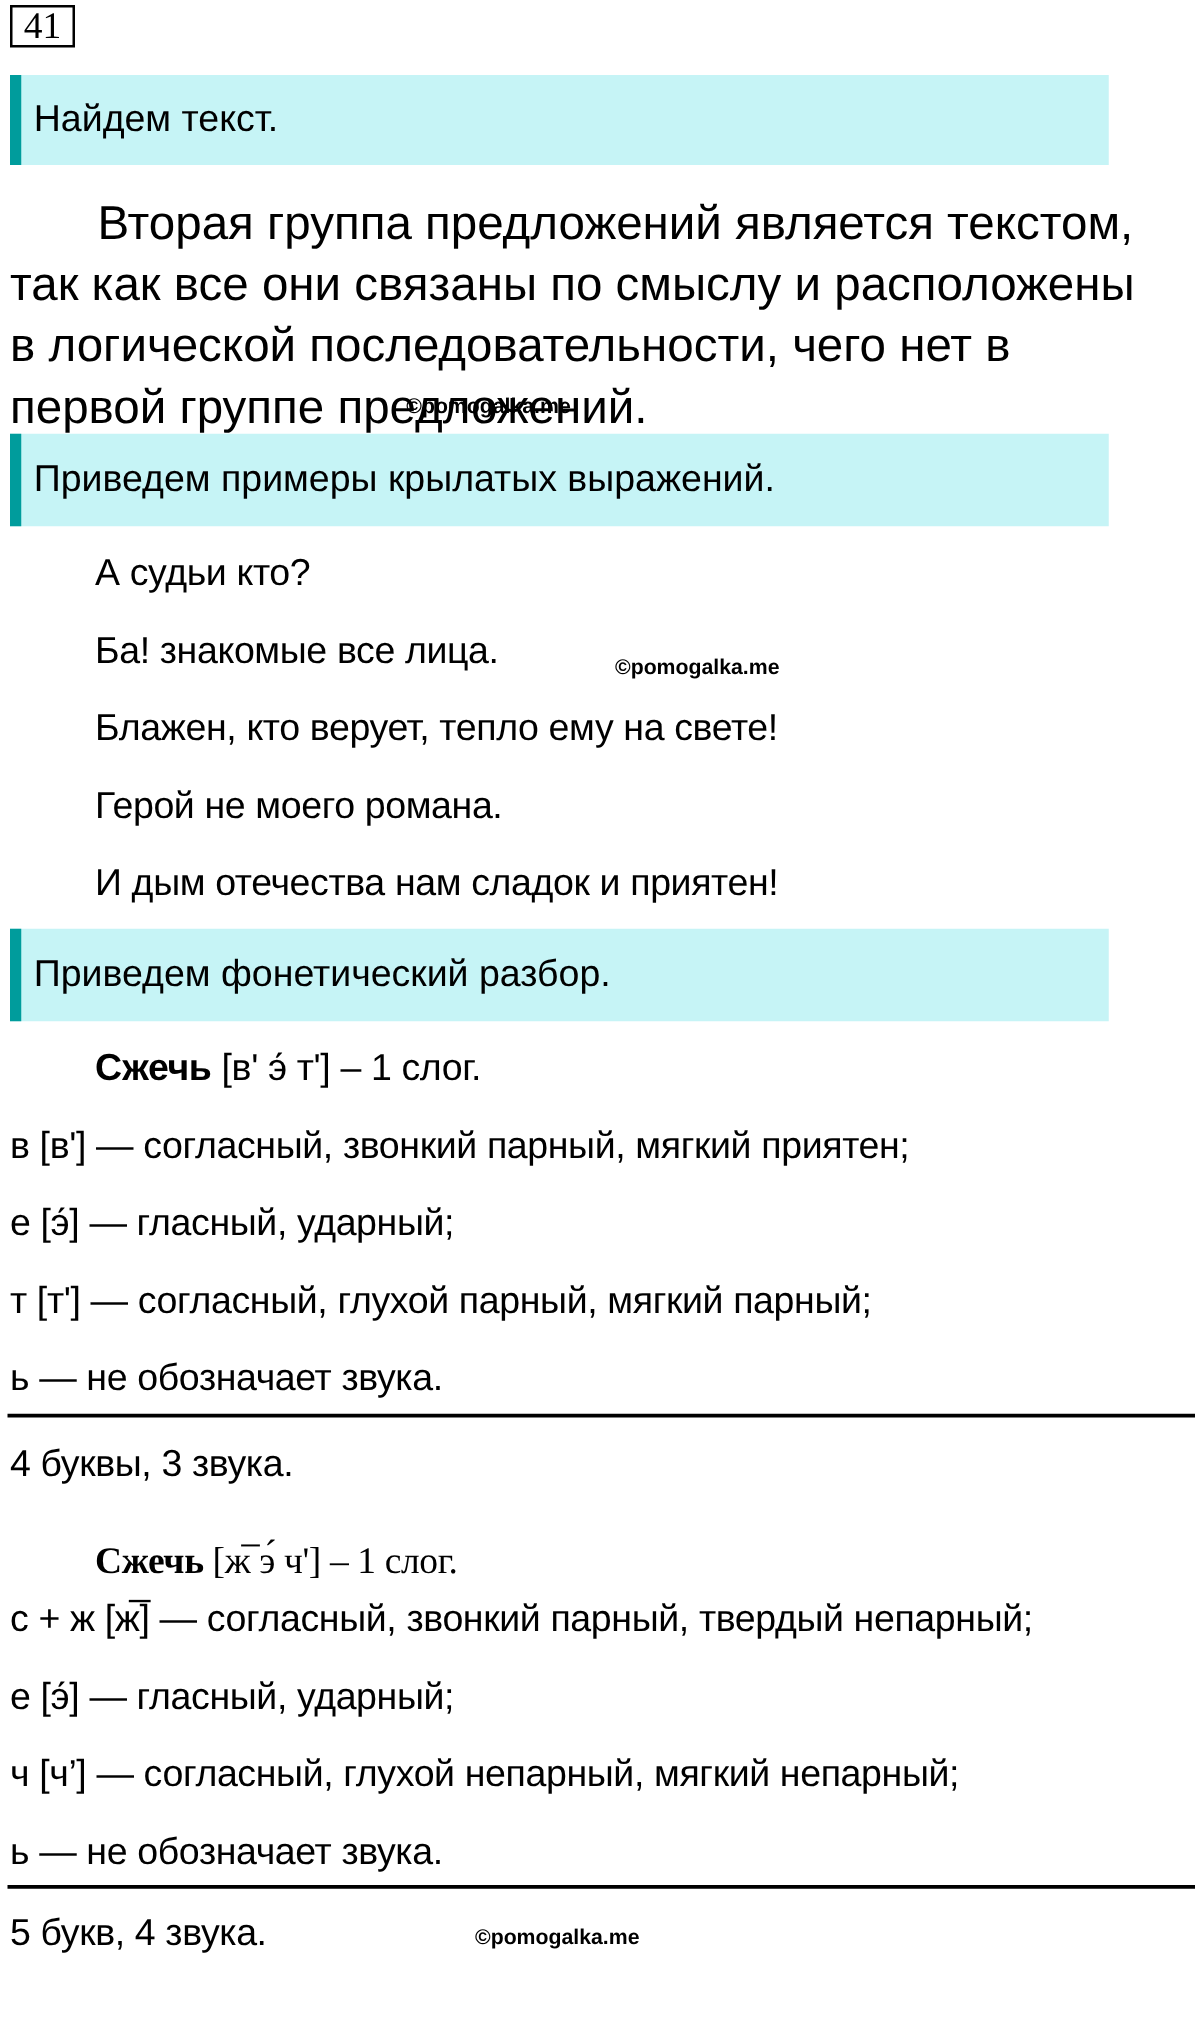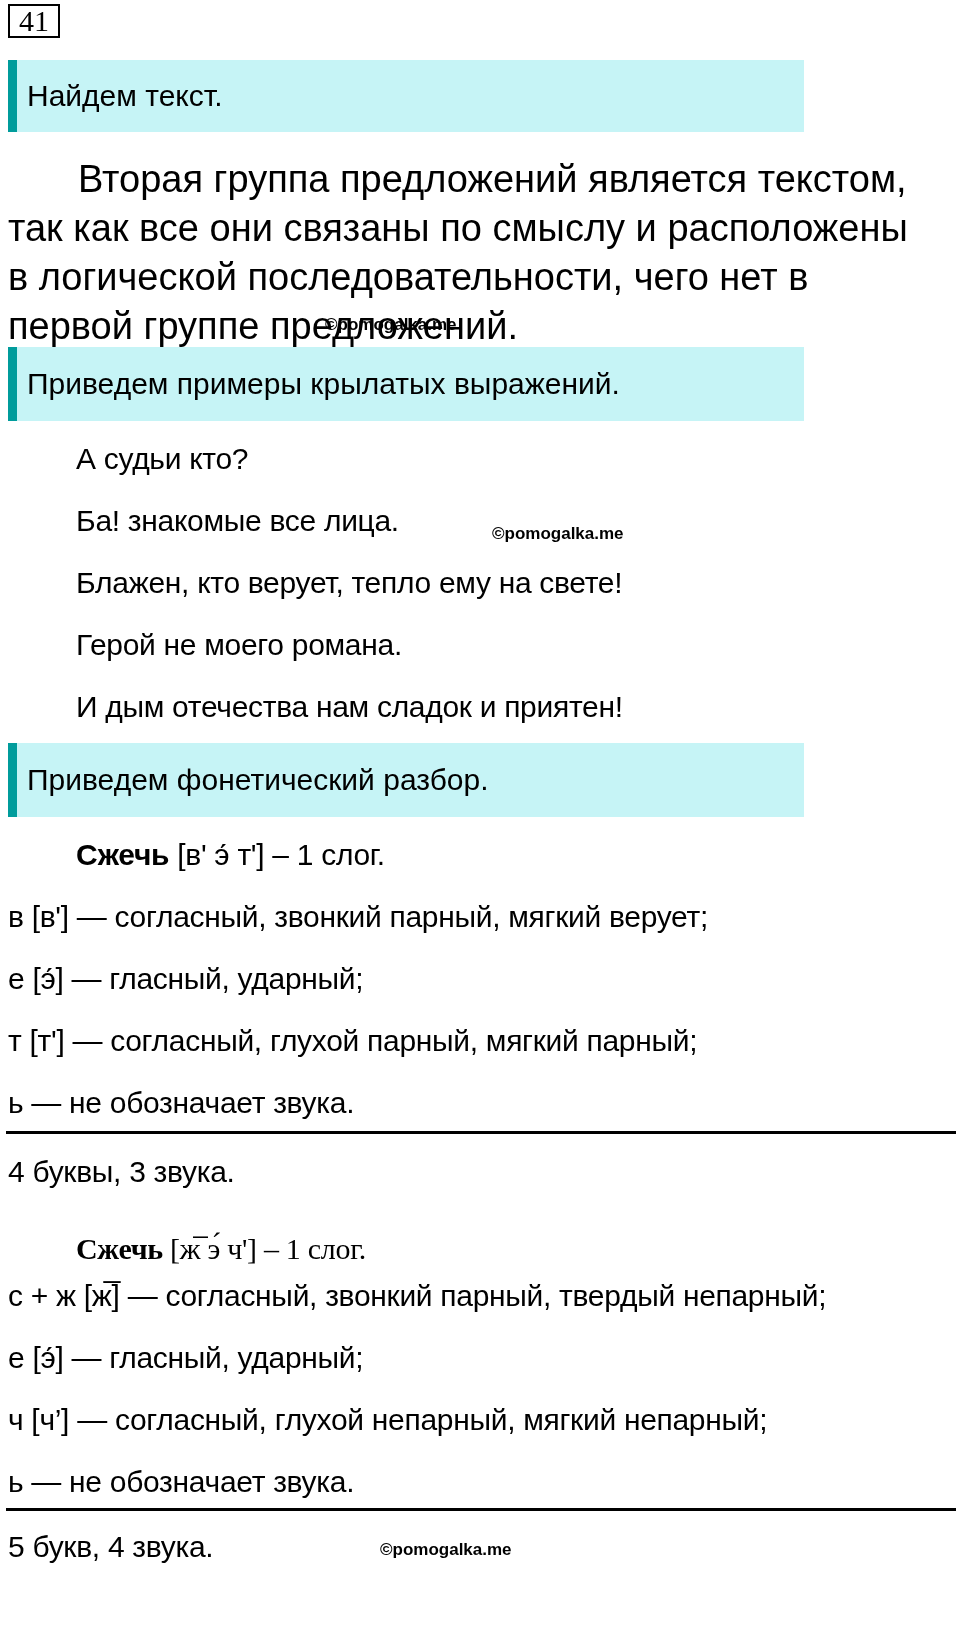--- a/index.html
+++ b/index.html
@@ -8,21 +8,21 @@
     font-family: "Liberation Sans", "DejaVu Sans", sans-serif;
     color: #000;
   }
   .num-box {
     position: absolute; left: 8px; top: 4px; width: 52px; height: 34px;
     border: 2px solid #000; box-sizing: border-box;
     font-family: "Liberation Serif", "DejaVu Serif", serif; font-weight: normal;
     font-size: 30px; line-height: 30px; text-align: center;
   }
   .band {
-    position: absolute; left: 8px; width: 796px; background: #c6f4f6;
+    position: absolute; left: 8px; width: 879px; background: #c6f4f6;
     border-left: 9px solid #009c9c; box-sizing: border-box;
     font-size: 30px; padding-left: 10px;
   }
   .txt { position: absolute; font-size: 30px; white-space: nowrap; letter-spacing: -0.3px; }
   .wm { position: absolute; font-size: 17px; font-weight: bold; white-space: nowrap; margin-left: 40px; }
   .rule { position: absolute; left: 6px; width: 950px; height: 3px; background: #000; }
   b { font-weight: bold; }
   .para { position: absolute; left: 8px; top: 155px; width: 930px; font-size: 38px; line-height: 49px; text-indent: 70px; }
 </style>
 </head>
@@ -40,21 +40,21 @@
 <div class="wm" style="left:452px;top:524px;">©pomogalka.me</div>
 <div class="txt" style="left:76px;top:566px;">Блажен, кто верует, тепло ему на свете!</div>
 <div class="txt" style="left:76px;top:628px;">Герой не моего романа.</div>
 <div class="txt" style="left:76px;top:690px;">И дым отечества нам сладок и приятен!</div>
 
 <div class="band" style="top:743px;height:74px;line-height:74px;">Приведем фонетический разбор.</div>
 
 <div class="txt" style="left:76px;top:838px;">
   <b>Сжечь</b><span> [в' э́ т'] – 1 слог.</span>
 </div>
-<div class="txt" style="left:8px;top:900px;">в [в'] — согласный, звонкий парный, мягкий верует;</div>
+<div class="txt" style="left:8px;top:900px;">в [в'] — согласный, звонкий парный, мягкий приятен;</div>
 <div class="txt" style="left:8px;top:962px;">е [э́] — гласный, ударный;</div>
 <div class="txt" style="left:8px;top:1024px;">т [т'] — согласный, глухой парный, мягкий парный;</div>
 <div class="txt" style="left:8px;top:1086px;">ь — не обозначает звука.</div>
 <div class="rule" style="top:1131px;"></div>
 <div class="txt" style="left:8px;top:1155px;">4 буквы, 3 звука.</div>
 
 <div class="txt" style="left:76px;top:1232px;font-family:Liberation Serif, serif;">
   <b>Сжечь</b><span> [ж̅ э́ ч'] – 1 слог.</span>
 </div>
 <div class="txt" style="left:8px;top:1279px;">с + ж [ж̅] — согласный, звонкий парный, твердый непарный;</div>

